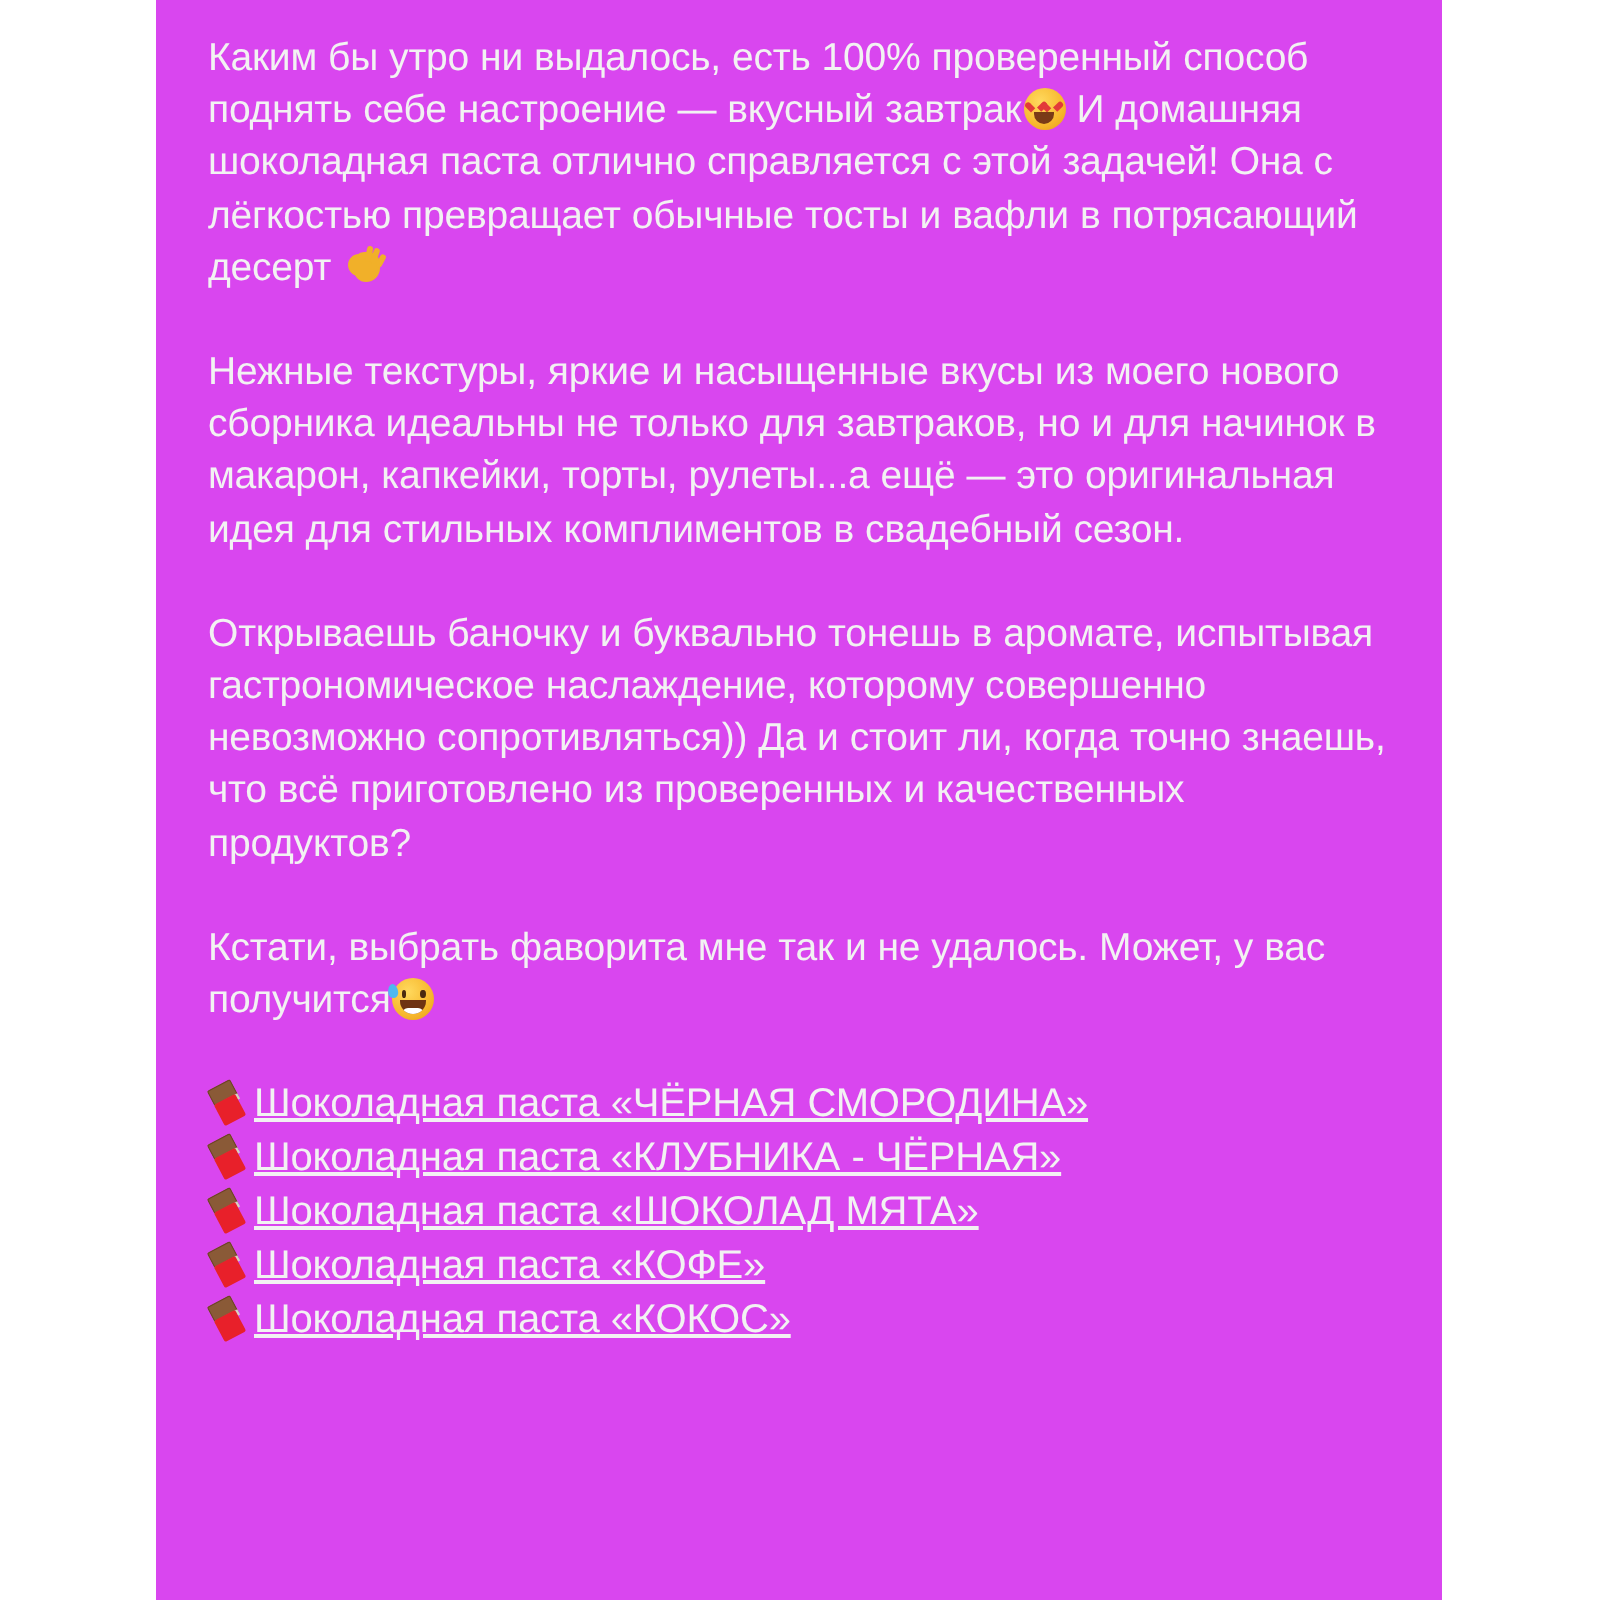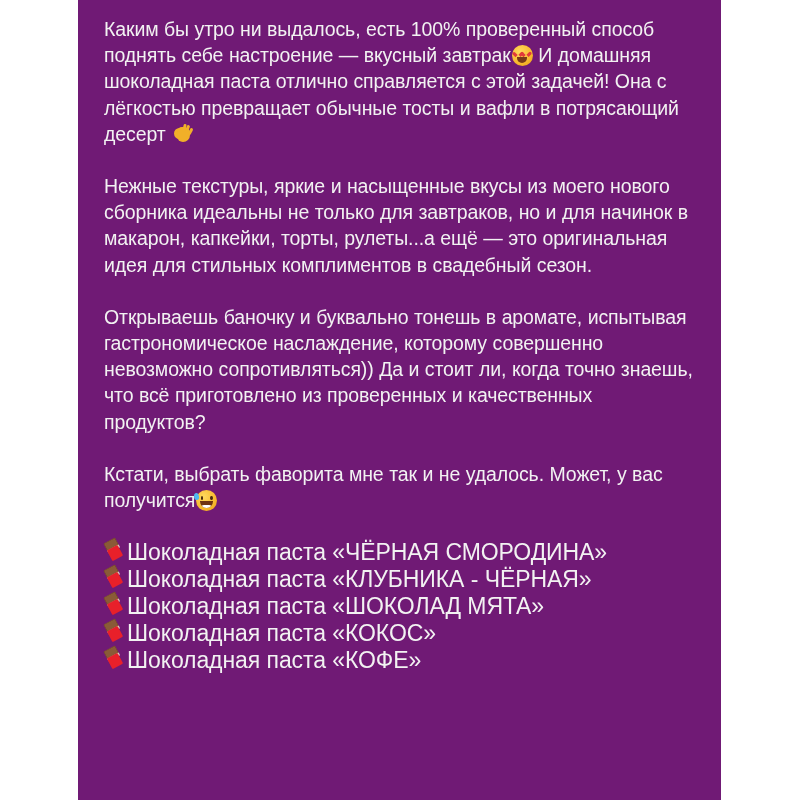--- a/index.html
+++ b/index.html
@@ -20,21 +20,21 @@
     background:#ffffff;
     height:800px;
     flex:0 0 auto;
   }
   .margin-left  { width:78px; }
   .margin-right { width:79px; }
 
   .post-panel {
     width:643px;
     height:800px;
-    background:#701a75;
+    background:#d946ef;
     padding:16px 22px 0 26px;
     flex:0 0 auto;
   }
 
   .post-body {
     color:#f2f2f2;
     font-size:19.5px;
     line-height:26.2px;
     letter-spacing:-0.1px;
     word-spacing:0.2px;
@@ -47,26 +47,27 @@
   .para:last-child { margin-bottom:0; }
 
   .list-intro { margin-bottom:36px; }
 
   .paste-list {
     list-style:none;
     margin:0; padding:0;
   }
   .paste-list li {
     display:flex;
-    align-items:flex-start;
+    align-items:center;
     line-height:26.4px;
     margin:0 0 0.5px 0;
-    font-size:23px;
+    font-size:20px;
     color:#f2f2f2;
     white-space:nowrap;
+    text-decoration:underline;
   }
   .bullet-emoji {
     flex:0 0 auto;
     width:22px;
     height:22px;
     position:relative;
     margin-right:1px;
     display:inline-block;
   }
   
@@ -217,28 +218,28 @@
               <span class="choc-wrap"></span>
               <span class="choc-foil"></span>
             </span>
           <span>Шоколадная паста «ШОКОЛАД МЯТА»</span>
         </li>
         <li>
           <span class="bullet-emoji">
               <span class="choc-wrap"></span>
               <span class="choc-foil"></span>
             </span>
+          <span>Шоколадная паста «КОФЕ»</span>
+        </li>
+        <li>
+          <span class="bullet-emoji">
+              <span class="choc-wrap"></span>
+              <span class="choc-foil"></span>
+            </span>
           <span>Шоколадная паста «КОКОС»</span>
-        </li>
-        <li>
-          <span class="bullet-emoji">
-              <span class="choc-wrap"></span>
-              <span class="choc-foil"></span>
-            </span>
-          <span>Шоколадная паста «КОФЕ»</span>
         </li>
       </ul>
 
     </div>
   </div>
 
   <div class="margin-right"></div>
 
 </div>
 

